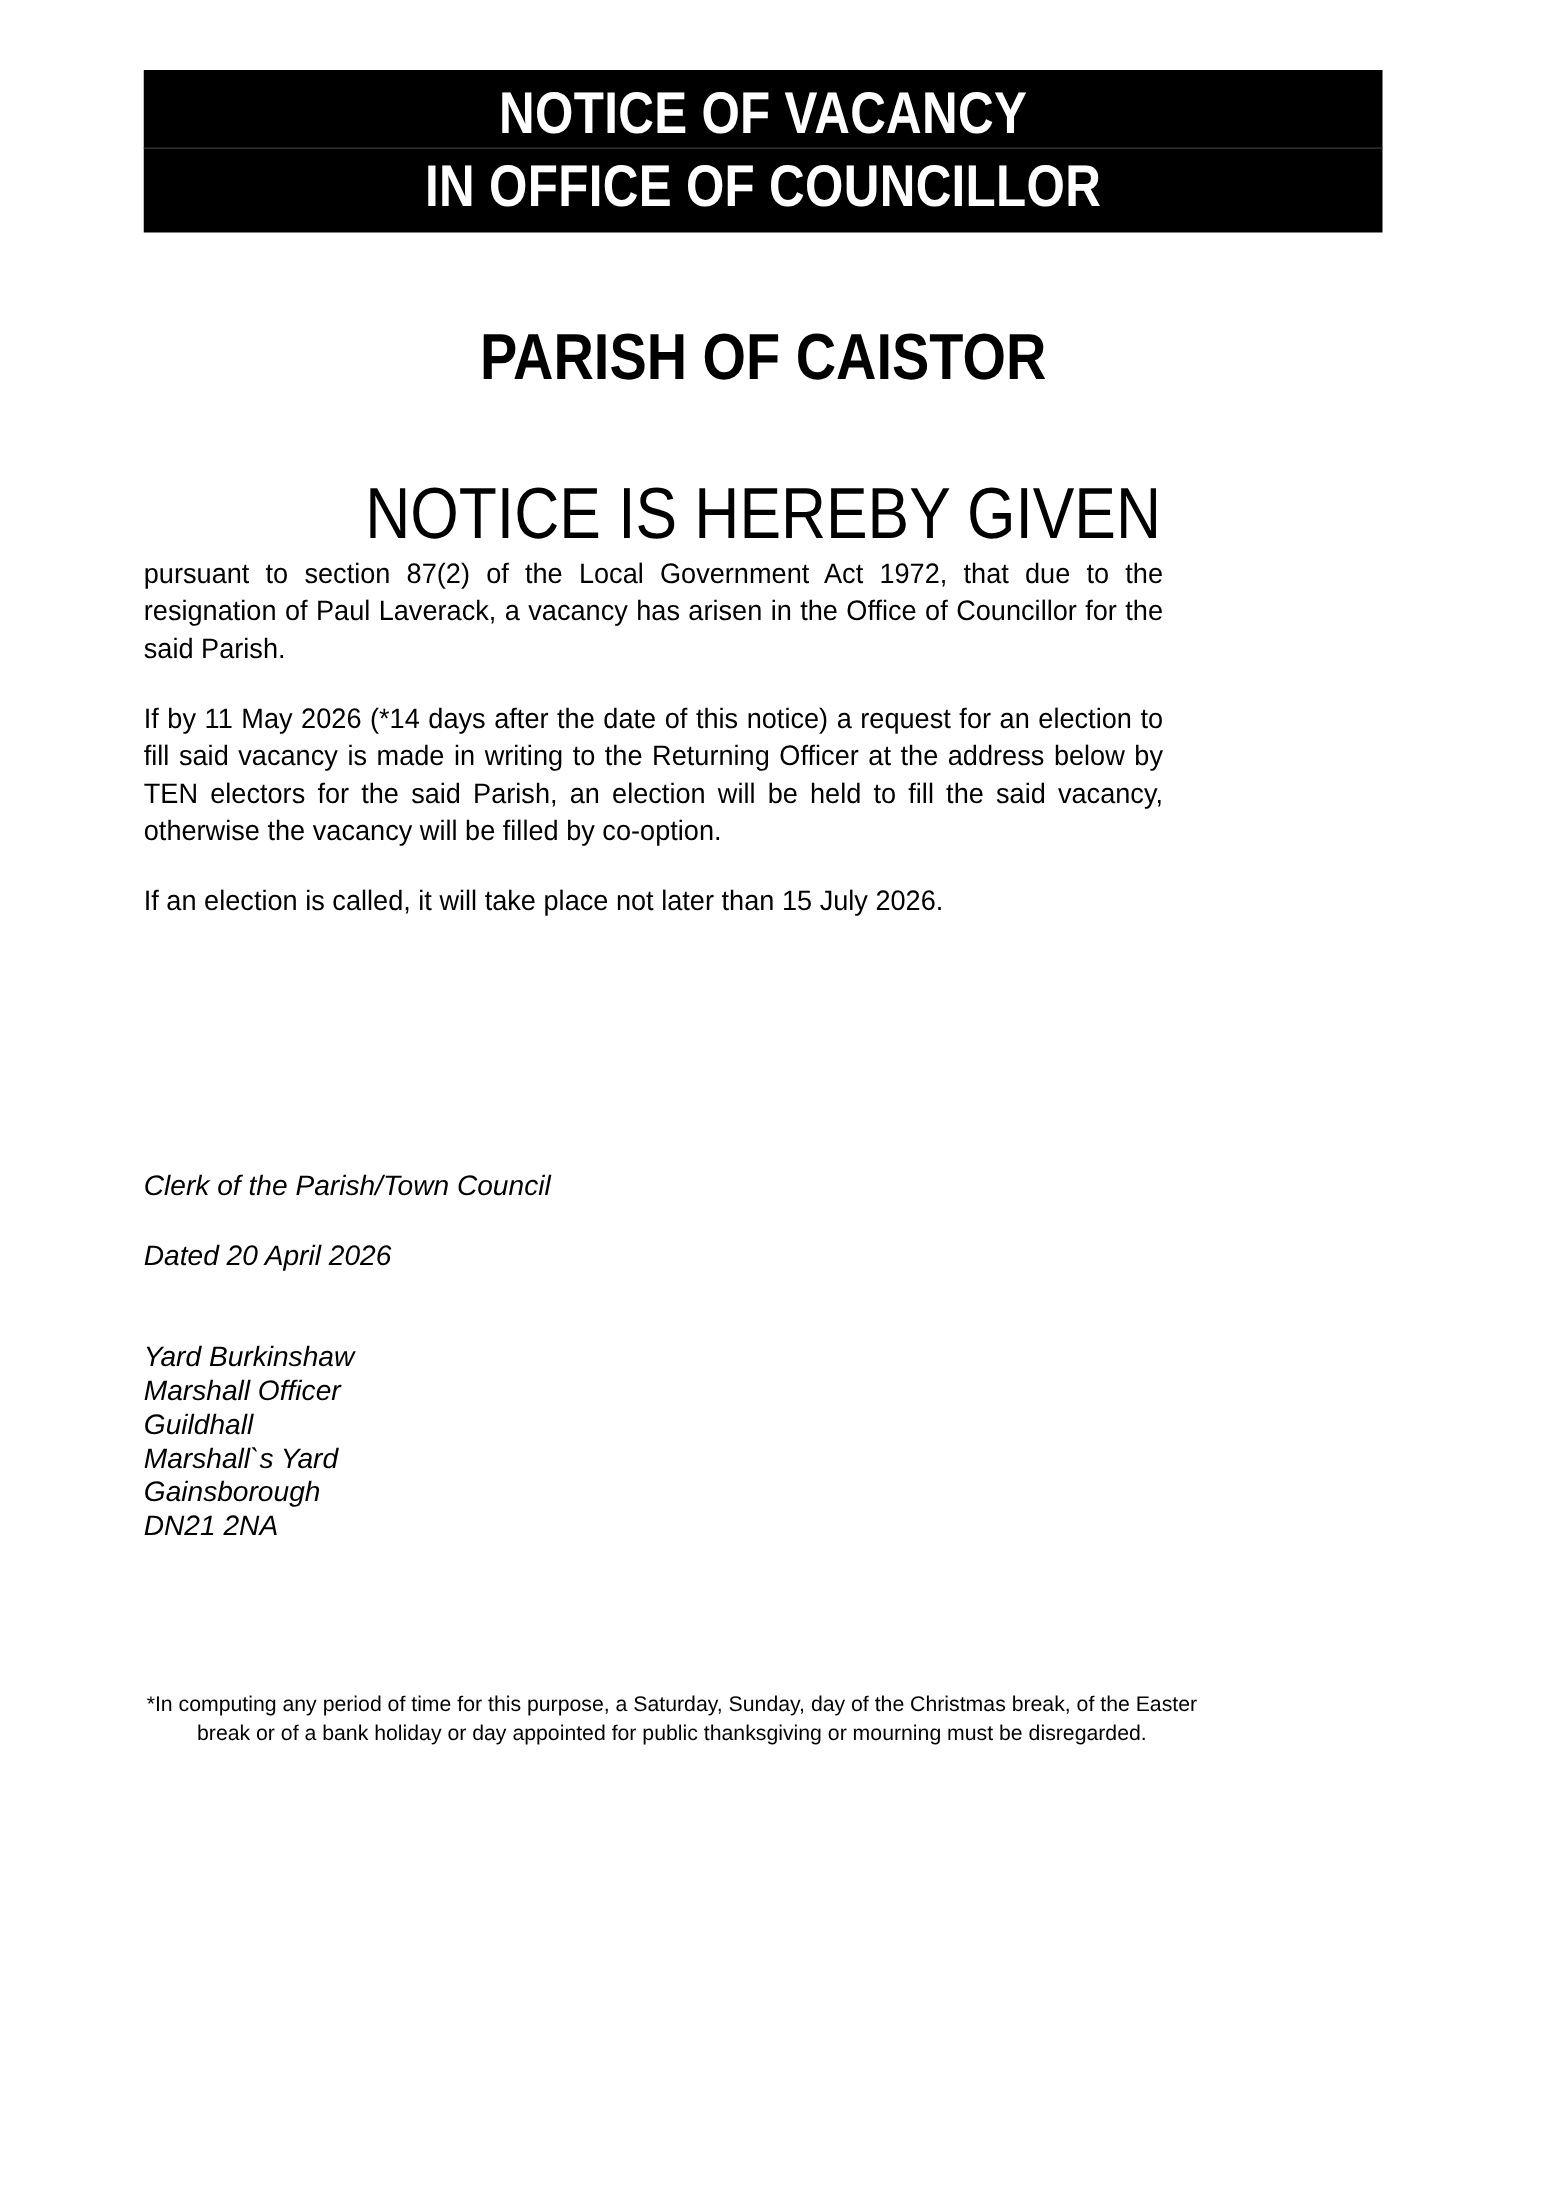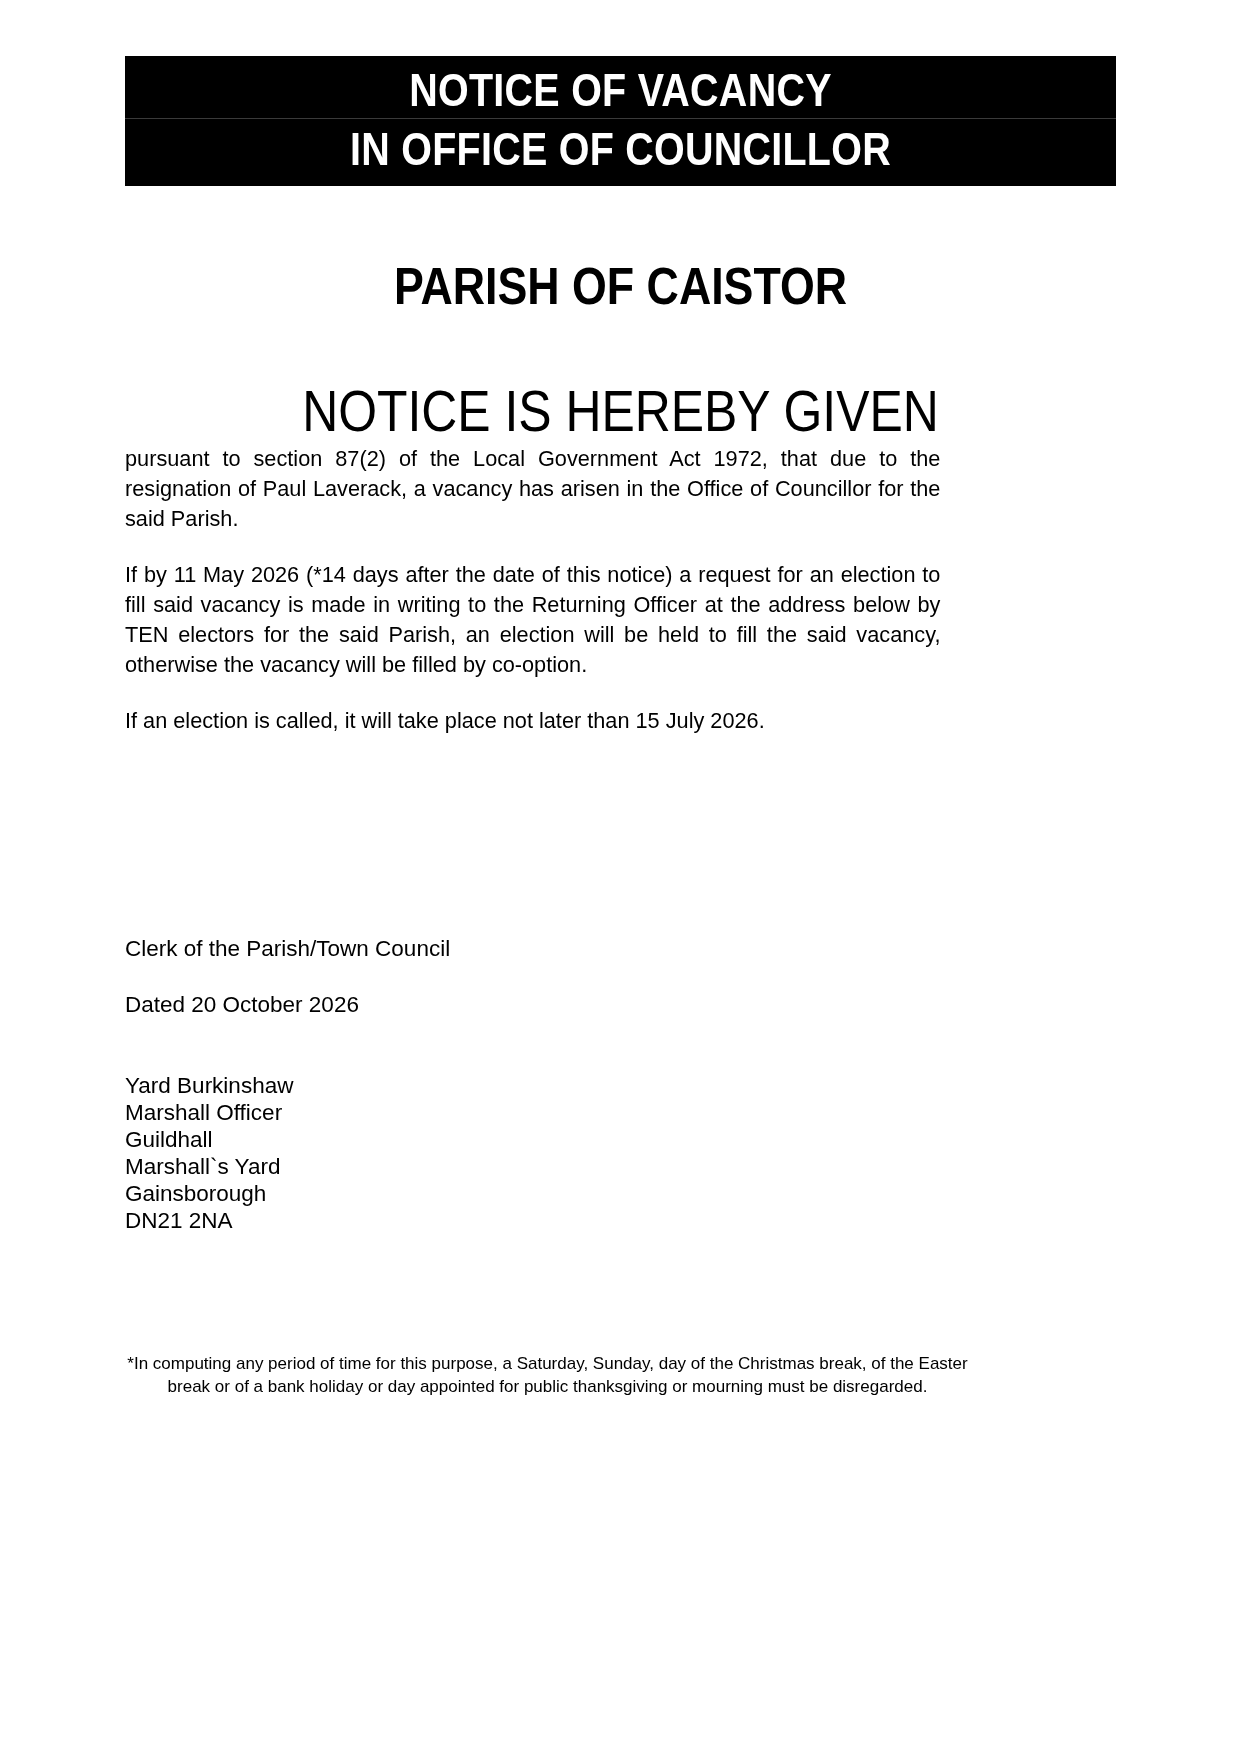--- a/index.html
+++ b/index.html
@@ -16,21 +16,21 @@
   }
   .page {
     position: relative;
     width: 1241px;
     height: 1755px;
     background: #ffffff;
     box-sizing: border-box;
   }
   .content {
     position: absolute;
-    left: 125px;
+    left: 115px;
     top: 0;
     width: 991px;
   }
 
   
   .banner {
     margin-top: 56px;
     background: #000000;
     color: #ffffff;
     text-align: center;
@@ -87,20 +87,21 @@
     transform-origin: left center;
   }
   p.body:last-child { margin-bottom: 0; }
   p.body.nojustify { text-align: left; }
 
   
   .sig-block {
     margin-top: 198px;
     font-size: 22.5px;
     line-height: 30px;
+    font-style: italic;
   }
   .sig-line { margin: 0; white-space: pre; }
   .sig-gap { height: 26px; }
   .addr-gap { height: 52px; }
   .addr-line { margin: 0; line-height: 27px; white-space: pre; }
 
   
   .footnote {
     margin-top: 118px;
     width: 845px;
@@ -130,21 +131,21 @@
 
     <div class="body-block">
       <p class="body">pursuant to section 87(2) of the Local Government Act 1972, that due to the resignation of Paul Laverack, a vacancy has arisen in the Office of Councillor for the said Parish.</p>
       <p class="body">If by 11 May 2026 (*14 days after the date of this notice) a request for an election to fill said vacancy is made in writing to the Returning Officer at the address below by TEN electors for the said Parish, an election will be held to fill the said vacancy, otherwise the vacancy will be filled by co-option.</p>
       <p class="body nojustify">If an election is called, it will take place not later than 15 July 2026.</p>
     </div>
 
     <div class="sig-block">
       <p class="sig-line">Clerk of the Parish/Town Council</p>
       <div class="sig-gap"></div>
-      <p class="sig-line">Dated 20 October 2026</p>
+      <p class="sig-line">Dated 20 April 2026</p>
       <div class="addr-gap"></div>
       <p class="addr-line">Yard Burkinshaw</p>
       <p class="addr-line">Marshall Officer</p>
       <p class="addr-line">Guildhall</p>
       <p class="addr-line">Marshall`s Yard</p>
       <p class="addr-line">Gainsborough</p>
       <p class="addr-line">DN21 2NA</p>
     </div>
 
     <div class="footnote">

